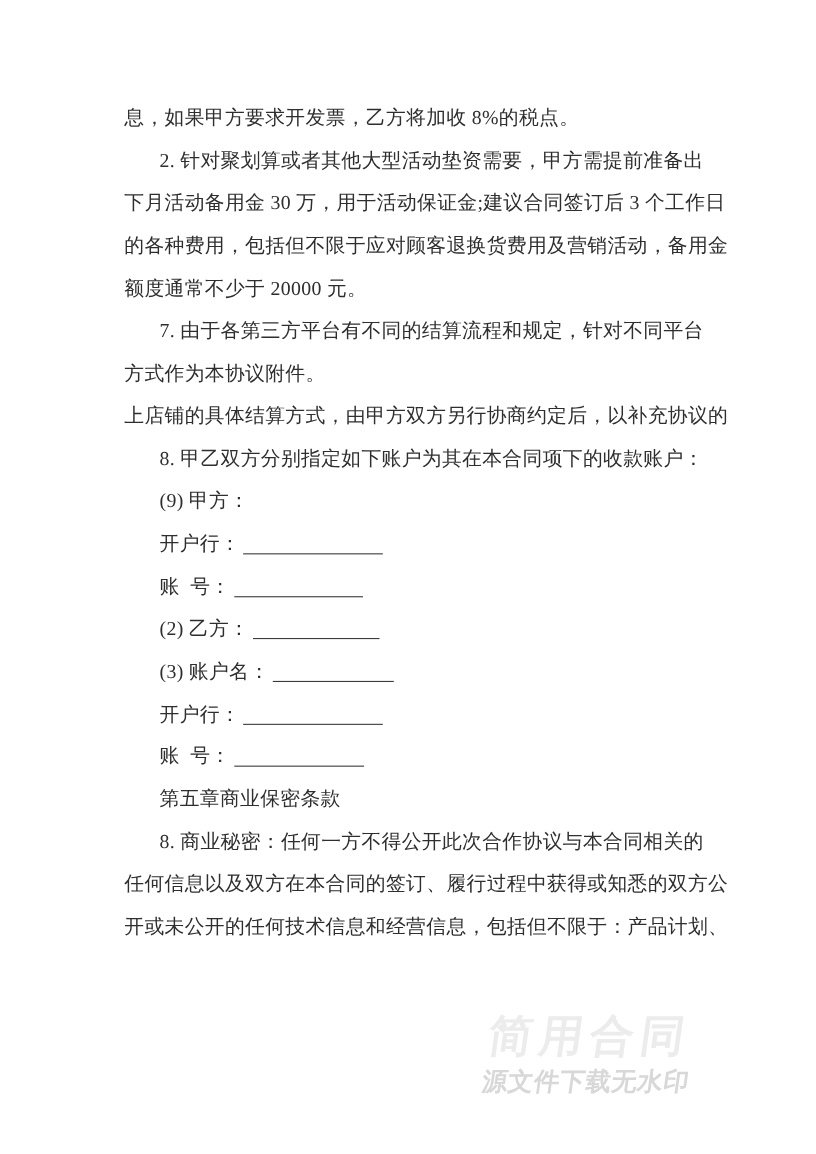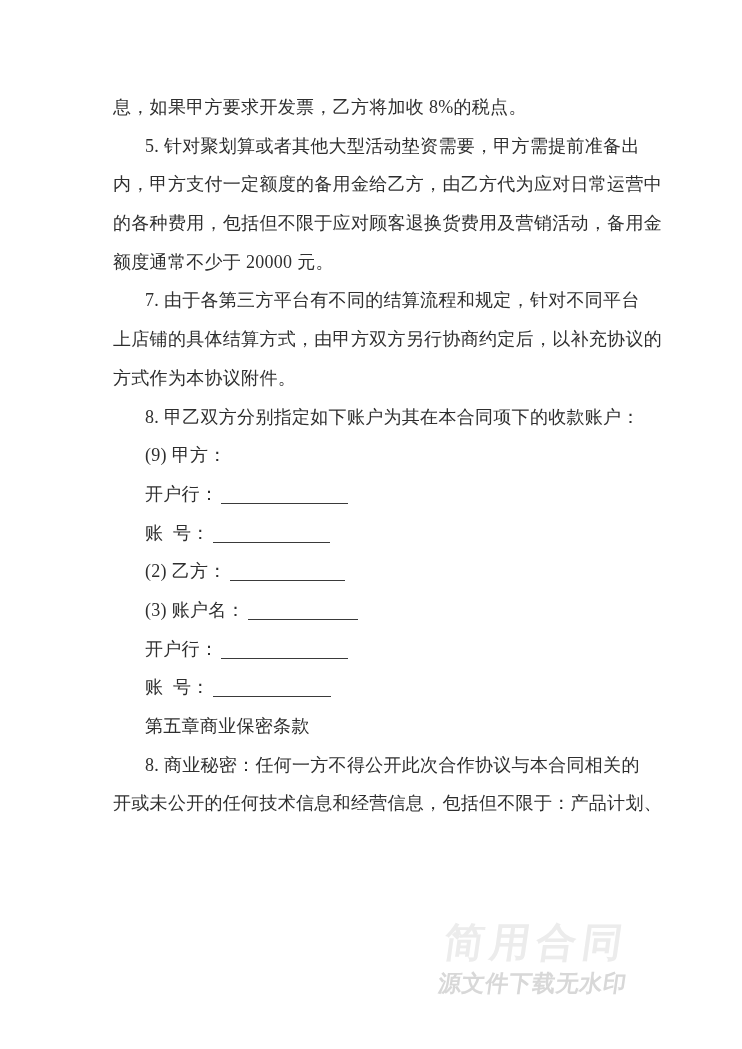--- a/index.html
+++ b/index.html
@@ -65,36 +65,37 @@
     line-height: 30px;
     margin-top: 4px;
   }
 </style>
 </head>
 <body style="background: rgb(255, 255, 255);">
 
 <div class="page">
   <div class="content" style="color: rgb(46, 46, 46);">
       <div class="line">息，如果甲方要求开发票，乙方将加收 8%的税点。</div>
-      <div class="line indent">5. 针对聚划算或者其他大型活动垫资需要，甲方需提前准备出</div>
-      <div class="line">内，甲方支付一定额度的备用金给乙方，由乙方代为应对日常运营中</div>
+      <div class="line indent">2. 针对聚划算或者其他大型活动垫资需要，甲方需提前准备出</div>
+      <div class="line">下月活动备用金 30 万，用于活动保证金;建议合同签订后 3 个工作日</div>
       <div class="line">的各种费用，包括但不限于应对顾客退换货费用及营销活动，备用金</div>
       <div class="line">额度通常不少于 20000 元。</div>
       <div class="line indent">7. 由于各第三方平台有不同的结算流程和规定，针对不同平台</div>
+      <div class="line">方式作为本协议附件。</div>
       <div class="line">上店铺的具体结算方式，由甲方双方另行协商约定后，以补充协议的</div>
-      <div class="line">方式作为本协议附件。</div>
       <div class="line indent">8. 甲乙双方分别指定如下账户为其在本合同项下的收款账户：</div>
       <div class="line indent">(9) 甲方：</div>
       <div class="line indent">开户行：<span class="blank" style="width: 127px; border-bottom-color: rgb(58, 58, 58);"></span></div>
       <div class="line indent">账  号：<span class="blank" style="width: 117px; border-bottom-color: rgb(58, 58, 58);"></span></div>
       <div class="line indent">(2) 乙方：<span class="blank" style="width: 115px; border-bottom-color: rgb(58, 58, 58);"></span></div>
       <div class="line indent">(3) 账户名：<span class="blank" style="width: 110px; border-bottom-color: rgb(58, 58, 58);"></span></div>
       <div class="line indent">开户行：<span class="blank" style="width: 127px; border-bottom-color: rgb(58, 58, 58);"></span></div>
       <div class="line indent">账  号：<span class="blank" style="width: 118px; border-bottom-color: rgb(58, 58, 58);"></span></div>
       <div class="line indent">第五章商业保密条款</div>
       <div class="line indent">8. 商业秘密：任何一方不得公开此次合作协议与本合同相关的</div>
+      <div class="line">任何信息以及双方在本合同的签订、履行过程中获得或知悉的双方公</div>
       <div class="line">开或未公开的任何技术信息和经营信息，包括但不限于：产品计划、</div>
     </div>
   <div class="watermark">
     <div class="wm-brand" style="color: rgb(236, 236, 236);">简用合同</div>
     <div class="wm-tagline" style="color: rgb(216, 216, 216);">源文件下载无水印</div>
   </div>
 </div>
 
 </body></html>

